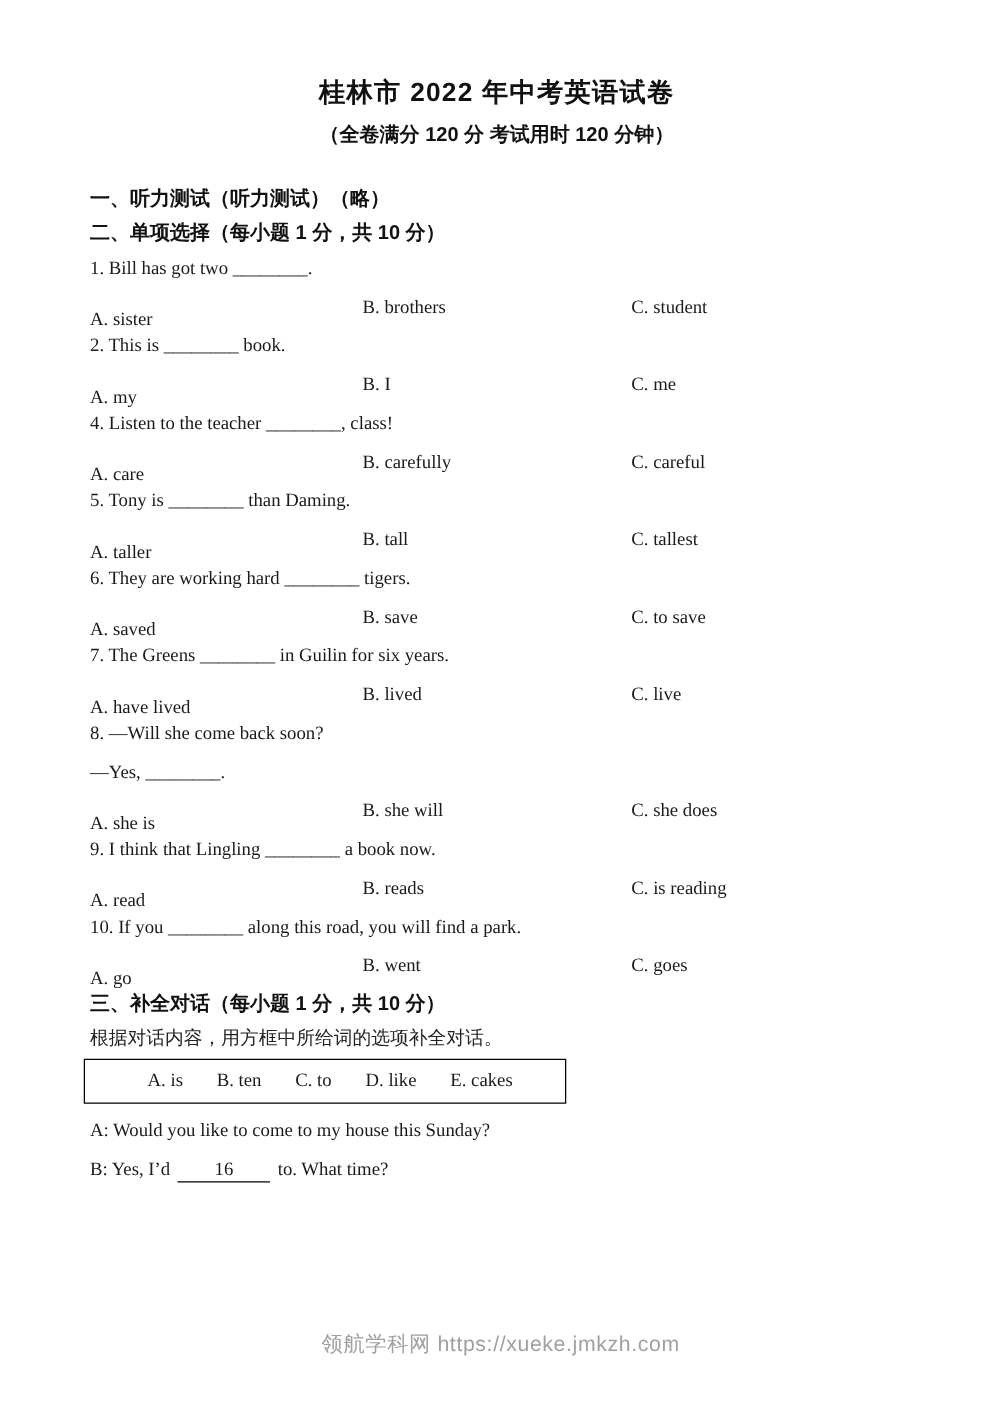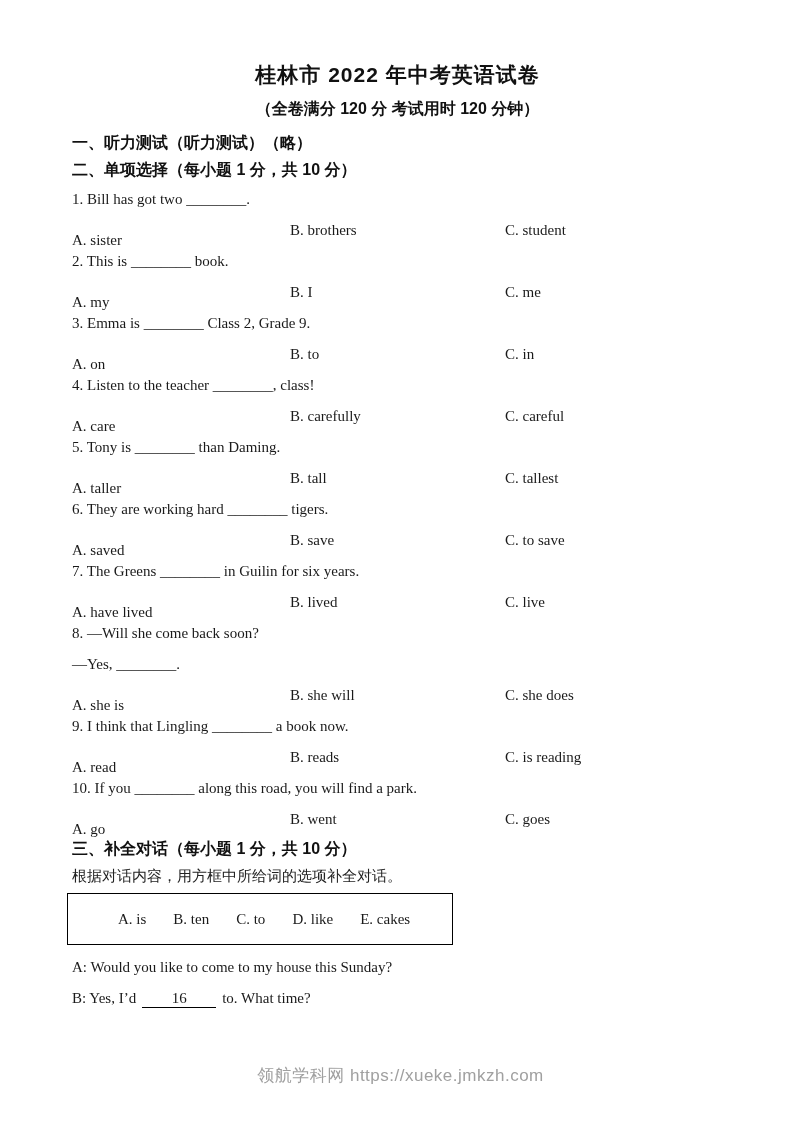--- a/index.html
+++ b/index.html
@@ -37,21 +37,21 @@
   }
   .sec-heading {
     font-family: "Liberation Sans", sans-serif;
     font-weight: bold;
     font-size: 16px;
     height: 27px;
     display: flex;
     align-items: center;
     color: #111;
   }
-  .sec-heading.first { margin-top: 8px; }
+  .sec-heading.first { margin-top: 24px; }
   .instr-bold {
     font-family: "Liberation Sans", sans-serif;
     font-weight: bold;
     font-size: 16px;
     height: 27px;
     display: flex;
     align-items: center;
     color: #111;
   }
   .instr-plain {
@@ -79,21 +79,21 @@
     font-size: 16px;
     height: 28px;
     display: flex;
     align-items: center;
     color: #111;
   }
   .word-bank {
     margin-top: 3px;
     margin-left: -5px;
     width: 386px;
-    height: 52px;
+    height: 36px;
     border: 1.5px solid #000;
     display: flex;
     align-items: center;
     gap: 27px;
     padding-left: 50px;
     font-size: 15px;
     background: #fff;
   }
   .dlg-a { margin-top: 7px; }
   .blank-11 {
@@ -139,28 +139,20 @@
 
     <div>
       <div class="line">2. This is ________ book.</div>
       <div class="line opts">
         <span class="opt opt-a">A. my</span>
         <span class="opt opt-b">B. I</span>
         <span class="opt opt-c">C. me</span>
       </div>
     </div>
 
-    <div>
-      <div class="line">3. Emma is ________ Class 2, Grade 9.</div>
-      <div class="line opts">
-        <span class="opt opt-a">A. on</span>
-        <span class="opt opt-b">B. to</span>
-        <span class="opt opt-c">C. in</span>
-      </div>
-    </div>
 
     <div>
       <div class="line">4. Listen to the teacher ________, class!</div>
       <div class="line opts">
         <span class="opt opt-a">A. care</span>
         <span class="opt opt-b">B. carefully</span>
         <span class="opt opt-c">C. careful</span>
       </div>
     </div>
 

